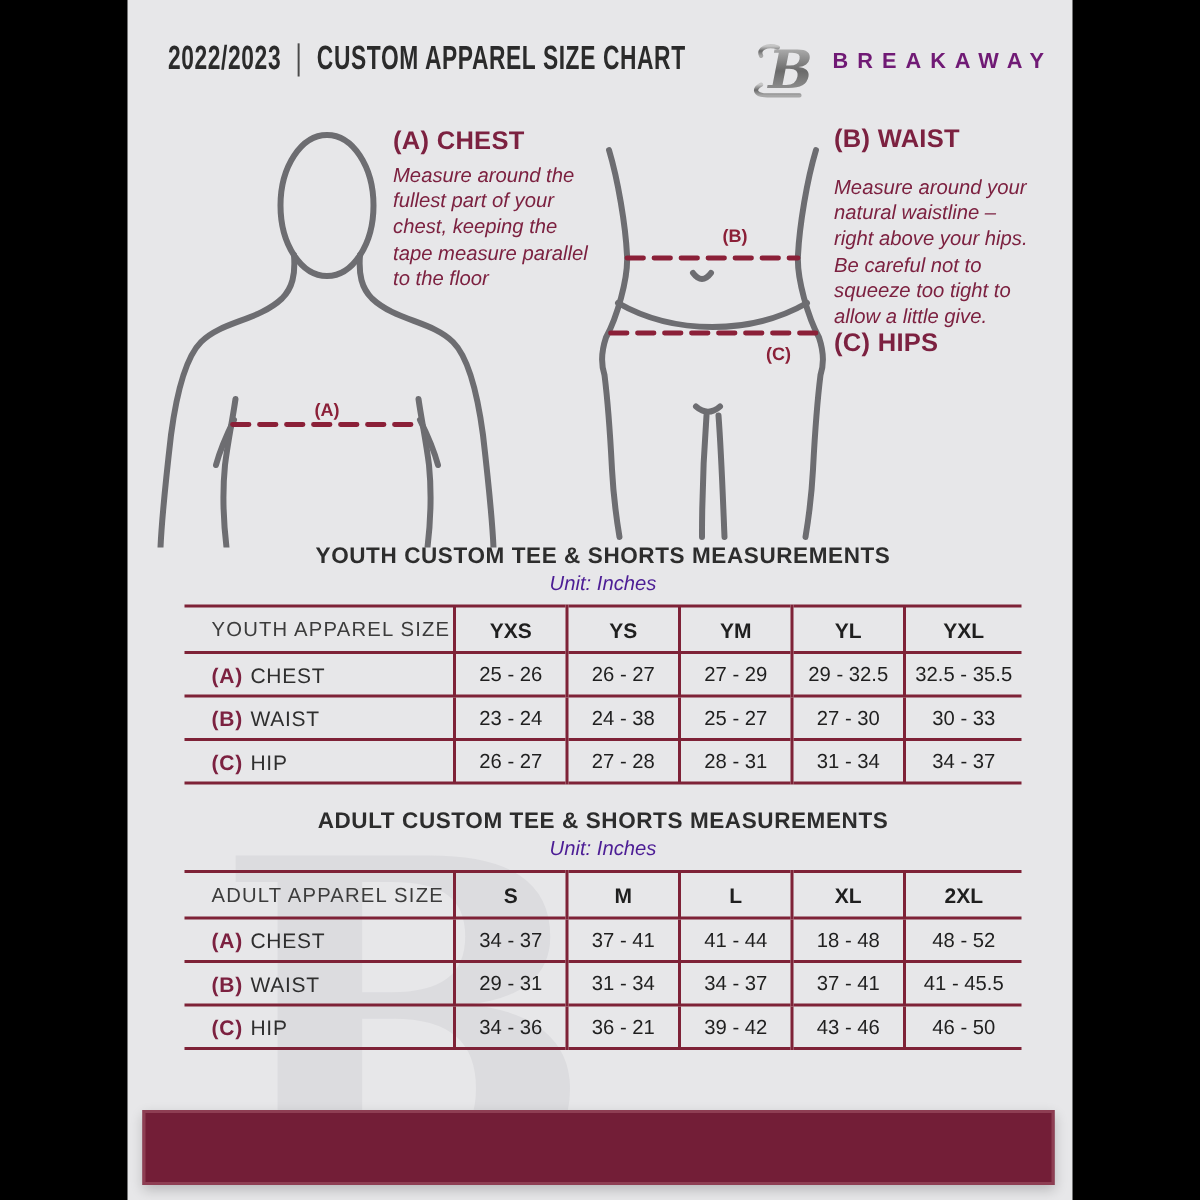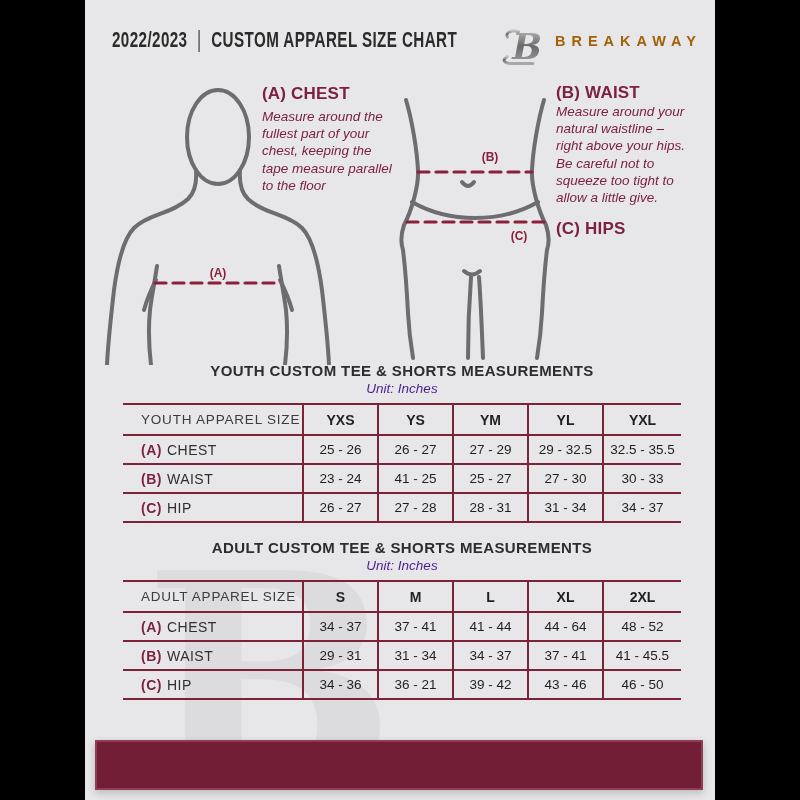--- a/index.html
+++ b/index.html
@@ -13,29 +13,29 @@
   .watermark{position:absolute;left:58px;top:534px;font-family:"DejaVu Serif",serif;font-weight:bold;
        font-size:300px;line-height:1;color:var(--watermark);z-index:0;user-select:none;}
   .layer{position:absolute;inset:0;z-index:1;border-radius:23px;}
 
   
   .masthead-left{position:absolute;left:27px;top:28px;display:flex;gap:12px;align-items:center;
        font-weight:bold;font-size:19px;color:var(--ink);letter-spacing:.5px;white-space:nowrap;
        transform:scale(.8,1.18);transform-origin:left center;}
   .masthead-divider{font-weight:normal;color:#4a4a4a;font-size:20px;}
   .logo-svg{position:absolute;left:412px;top:22px;}
-  .brand{position:absolute;left:470px;top:33px;font-size:14.5px;font-weight:bold;color:#a16207;
+  .brand{position:absolute;left:470px;top:33px;font-size:14.5px;font-weight:bold;color:#701a75;
        letter-spacing:6px;white-space:nowrap;}
 
   
   .guide-heading{position:absolute;font-size:17px;font-weight:bold;color:var(--accent-text);letter-spacing:.2px;}
   .guide-desc{position:absolute;font-size:13.5px;font-style:italic;color:var(--accent-text);
        line-height:17.2px;white-space:pre-line;}
   .h-chest{left:177px;top:84px;} .d-chest{left:177px;top:108px;width:190px;}
-  .h-waist{left:471px;top:83px;} .d-waist{left:471px;top:103px;width:178px;}
+  .h-waist{left:471px;top:83px;} .d-waist{left:471px;top:116px;width:178px;}
   .h-hips{left:471px;top:219px;} .d-hips{left:471px;top:244px;width:184px;}
   .fig{position:absolute;}
   .fig path,.fig ellipse{fill:none;stroke:var(--figure);stroke-width:4;stroke-linecap:round;}
   .fig .dash{stroke:#8B2038;stroke-width:3.2;stroke-dasharray:11 7;}
   .fig text{font-family:"Liberation Sans",sans-serif;font-size:12px;font-weight:bold;fill:#8B2038;}
 
   
   .table-section{position:absolute;left:38px;width:558px;text-align:center;}
   .sec-youth{top:362px;} .sec-adult{top:539px;}
   .table-title{font-size:15px;font-weight:bold;color:#2d2d2d;letter-spacing:.4px;line-height:18px;}
@@ -152,21 +152,21 @@
           <td class="row-label"><span class="prefix">(A)</span><span>CHEST</span></td>
           <td>25 - 26</td>
           <td>26 - 27</td>
           <td>27 - 29</td>
           <td>29 - 32.5</td>
           <td>32.5 - 35.5</td>
         </tr>
         <tr>
           <td class="row-label"><span class="prefix">(B)</span><span>WAIST</span></td>
           <td>23 - 24</td>
-          <td>41 - 25</td>
+          <td>24 - 38</td>
           <td>25 - 27</td>
           <td>27 - 30</td>
           <td>30 - 33</td>
         </tr>
         <tr>
           <td class="row-label"><span class="prefix">(C)</span><span>HIP</span></td>
           <td>26 - 27</td>
           <td>27 - 28</td>
           <td>28 - 31</td>
           <td>31 - 34</td>
@@ -195,21 +195,21 @@
           <th>M</th>
           <th>L</th>
           <th>XL</th>
           <th>2XL</th>
         </tr>
         <tr>
           <td class="row-label"><span class="prefix">(A)</span><span>CHEST</span></td>
           <td>34 - 37</td>
           <td>37 - 41</td>
           <td>41 - 44</td>
-          <td>44 - 64</td>
+          <td>18 - 48</td>
           <td>48 - 52</td>
         </tr>
         <tr>
           <td class="row-label"><span class="prefix">(B)</span><span>WAIST</span></td>
           <td>29 - 31</td>
           <td>31 - 34</td>
           <td>34 - 37</td>
           <td>37 - 41</td>
           <td>41 - 45.5</td>
         </tr>

